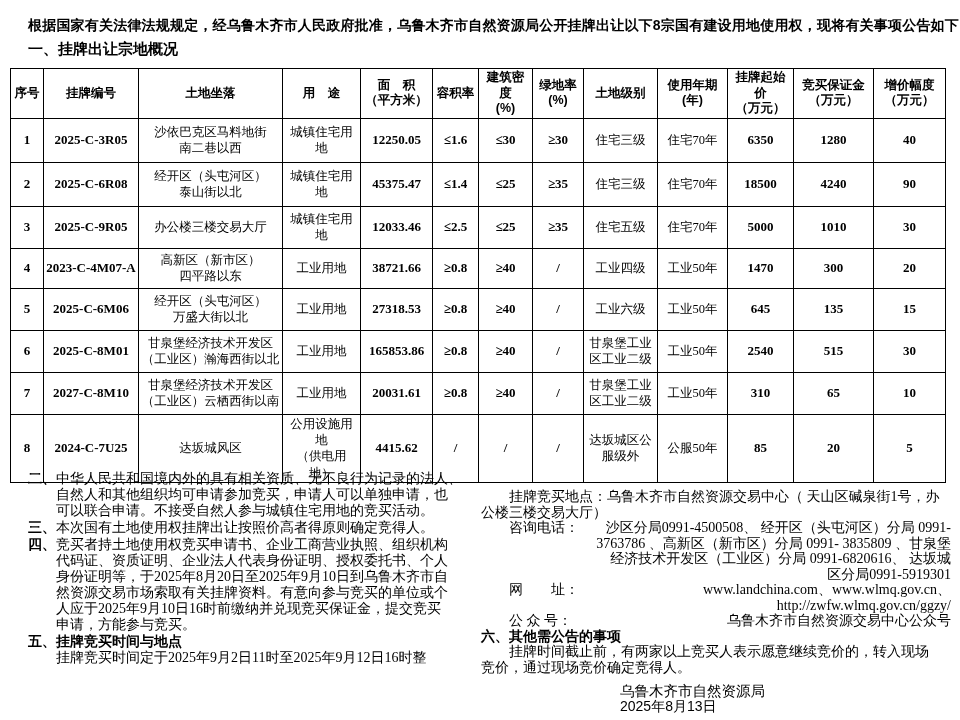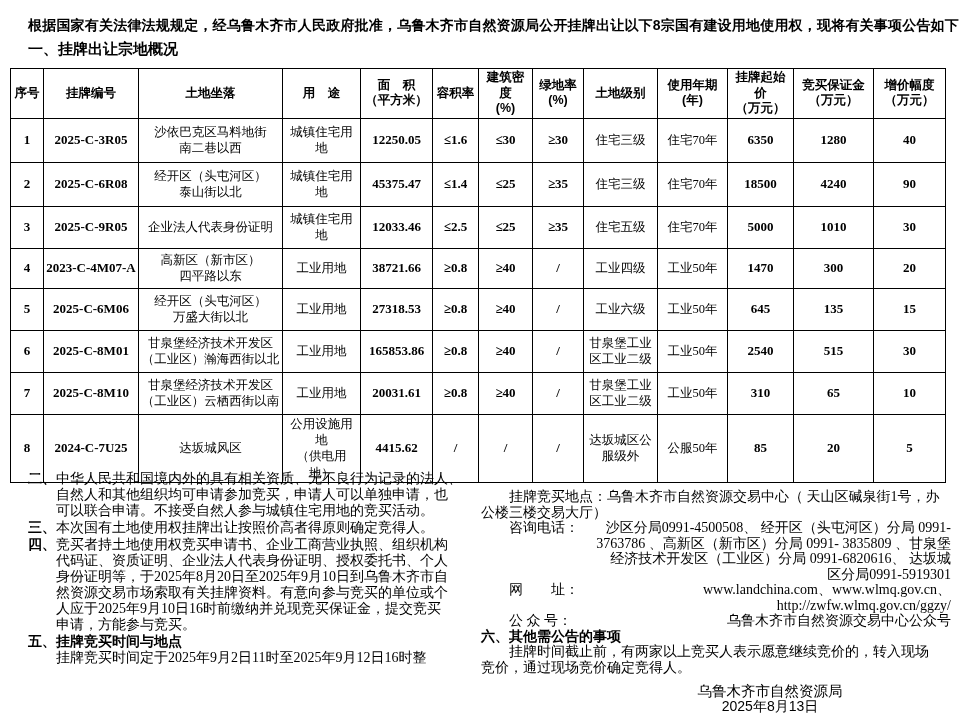--- a/index.html
+++ b/index.html
@@ -27,21 +27,21 @@
          font-size:14px;line-height:16px;}
   .bottom-right{position:absolute;left:481px;top:489px;width:470px;
          font-size:14px;line-height:15.5px;}
   .hang{padding-left:2em;text-indent:-2em;white-space:pre-line;}
   .sec-num{font-family:"Liberation Sans","DejaVu Sans",sans-serif;font-weight:bold;}
   .sec-title-bold{font-family:"Liberation Sans","DejaVu Sans",sans-serif;font-weight:bold;}
   .indent1{text-indent:2em;white-space:pre-line;}
   .contact-row{display:flex;align-items:flex-start;padding-left:2em;}
   .contact-label{flex:0 0 76px;white-space:pre;}
   .contact-value{flex:1;white-space:pre-line;text-align:right;}
-  .sig{position:absolute;left:620px;top:684px;width:300px;text-align:center;
+  .sig{position:absolute;left:620px;top:684px;width:300px;text-align:left;
        font-size:14.5px;line-height:15px;}
   .sig .sig-date{font-family:"Liberation Sans","DejaVu Sans",sans-serif;font-size:14px;}
 </style>
 </head>
 <body>
 
 <div class="page">
 
   <div class="intro">根据国家有关法律法规规定，经乌鲁木齐市人民政府批准，乌鲁木齐市自然资源局公开挂牌出让以下8宗国有建设用地使用权，现将有关事项公告如下：</div>
   <div class="sec1-title">一、挂牌出让宗地概况</div>
@@ -114,21 +114,21 @@
           <td class="num">≥35</td>
           <td>住宅三级</td>
           <td>住宅70年</td>
           <td class="num">18500</td>
           <td class="num">4240</td>
           <td class="num">90</td>
         </tr>
         <tr style="height: 42px;">
           <td class="num">3</td>
           <td class="num">2025-C-9R05</td>
-          <td>企业法人代表身份证明</td>
+          <td>办公楼三楼交易大厅</td>
           <td>城镇住宅用地</td>
           <td class="num">12033.46</td>
           <td class="num">≤2.5</td>
           <td class="num">≤25</td>
           <td class="num">≥35</td>
           <td>住宅五级</td>
           <td>住宅70年</td>
           <td class="num">5000</td>
           <td class="num">1010</td>
           <td class="num">30</td>
@@ -177,21 +177,21 @@
           <td class="num">/</td>
           <td>甘泉堡工业
 区工业二级</td>
           <td>工业50年</td>
           <td class="num">2540</td>
           <td class="num">515</td>
           <td class="num">30</td>
         </tr>
         <tr style="height: 42px;">
           <td class="num">7</td>
-          <td class="num">2025-C-8M10</td>
+          <td class="num">2027-C-8M10</td>
           <td>甘泉堡经济技术开发区
 （工业区）云栖西街以南</td>
           <td>工业用地</td>
           <td class="num">20031.61</td>
           <td class="num">≥0.8</td>
           <td class="num">≥40</td>
           <td class="num">/</td>
           <td>甘泉堡工业
 区工业二级</td>
           <td>工业50年</td>

